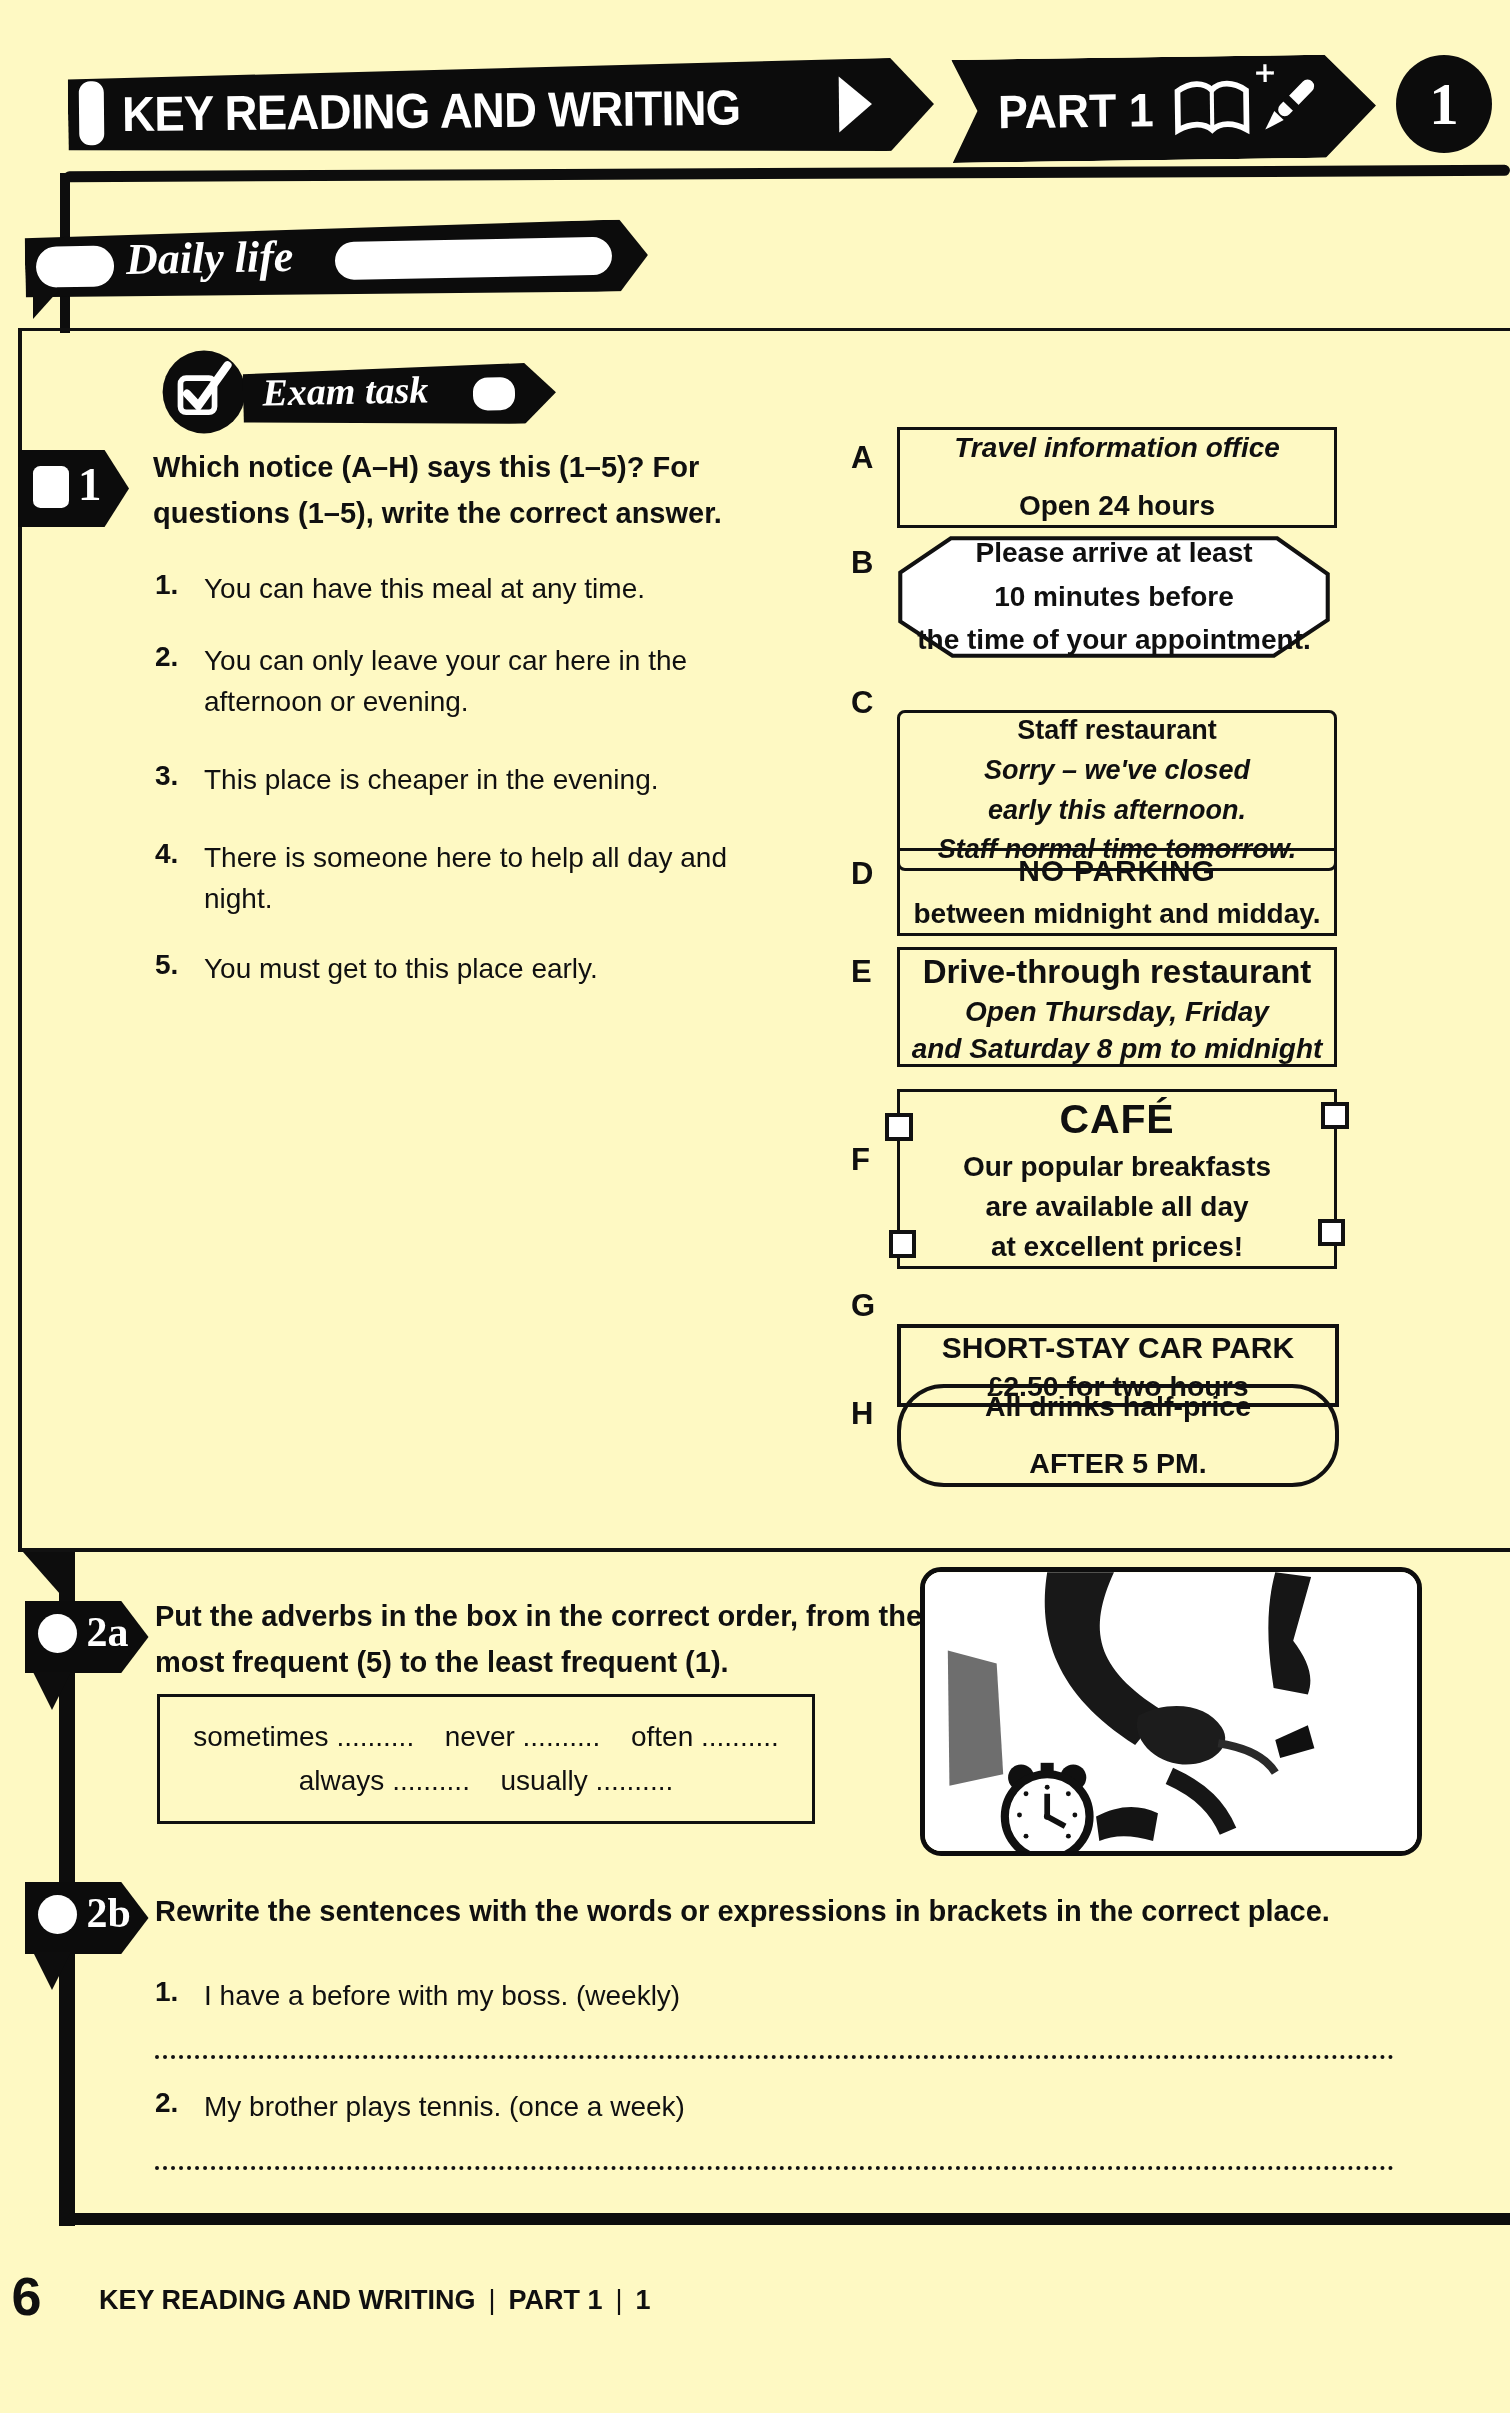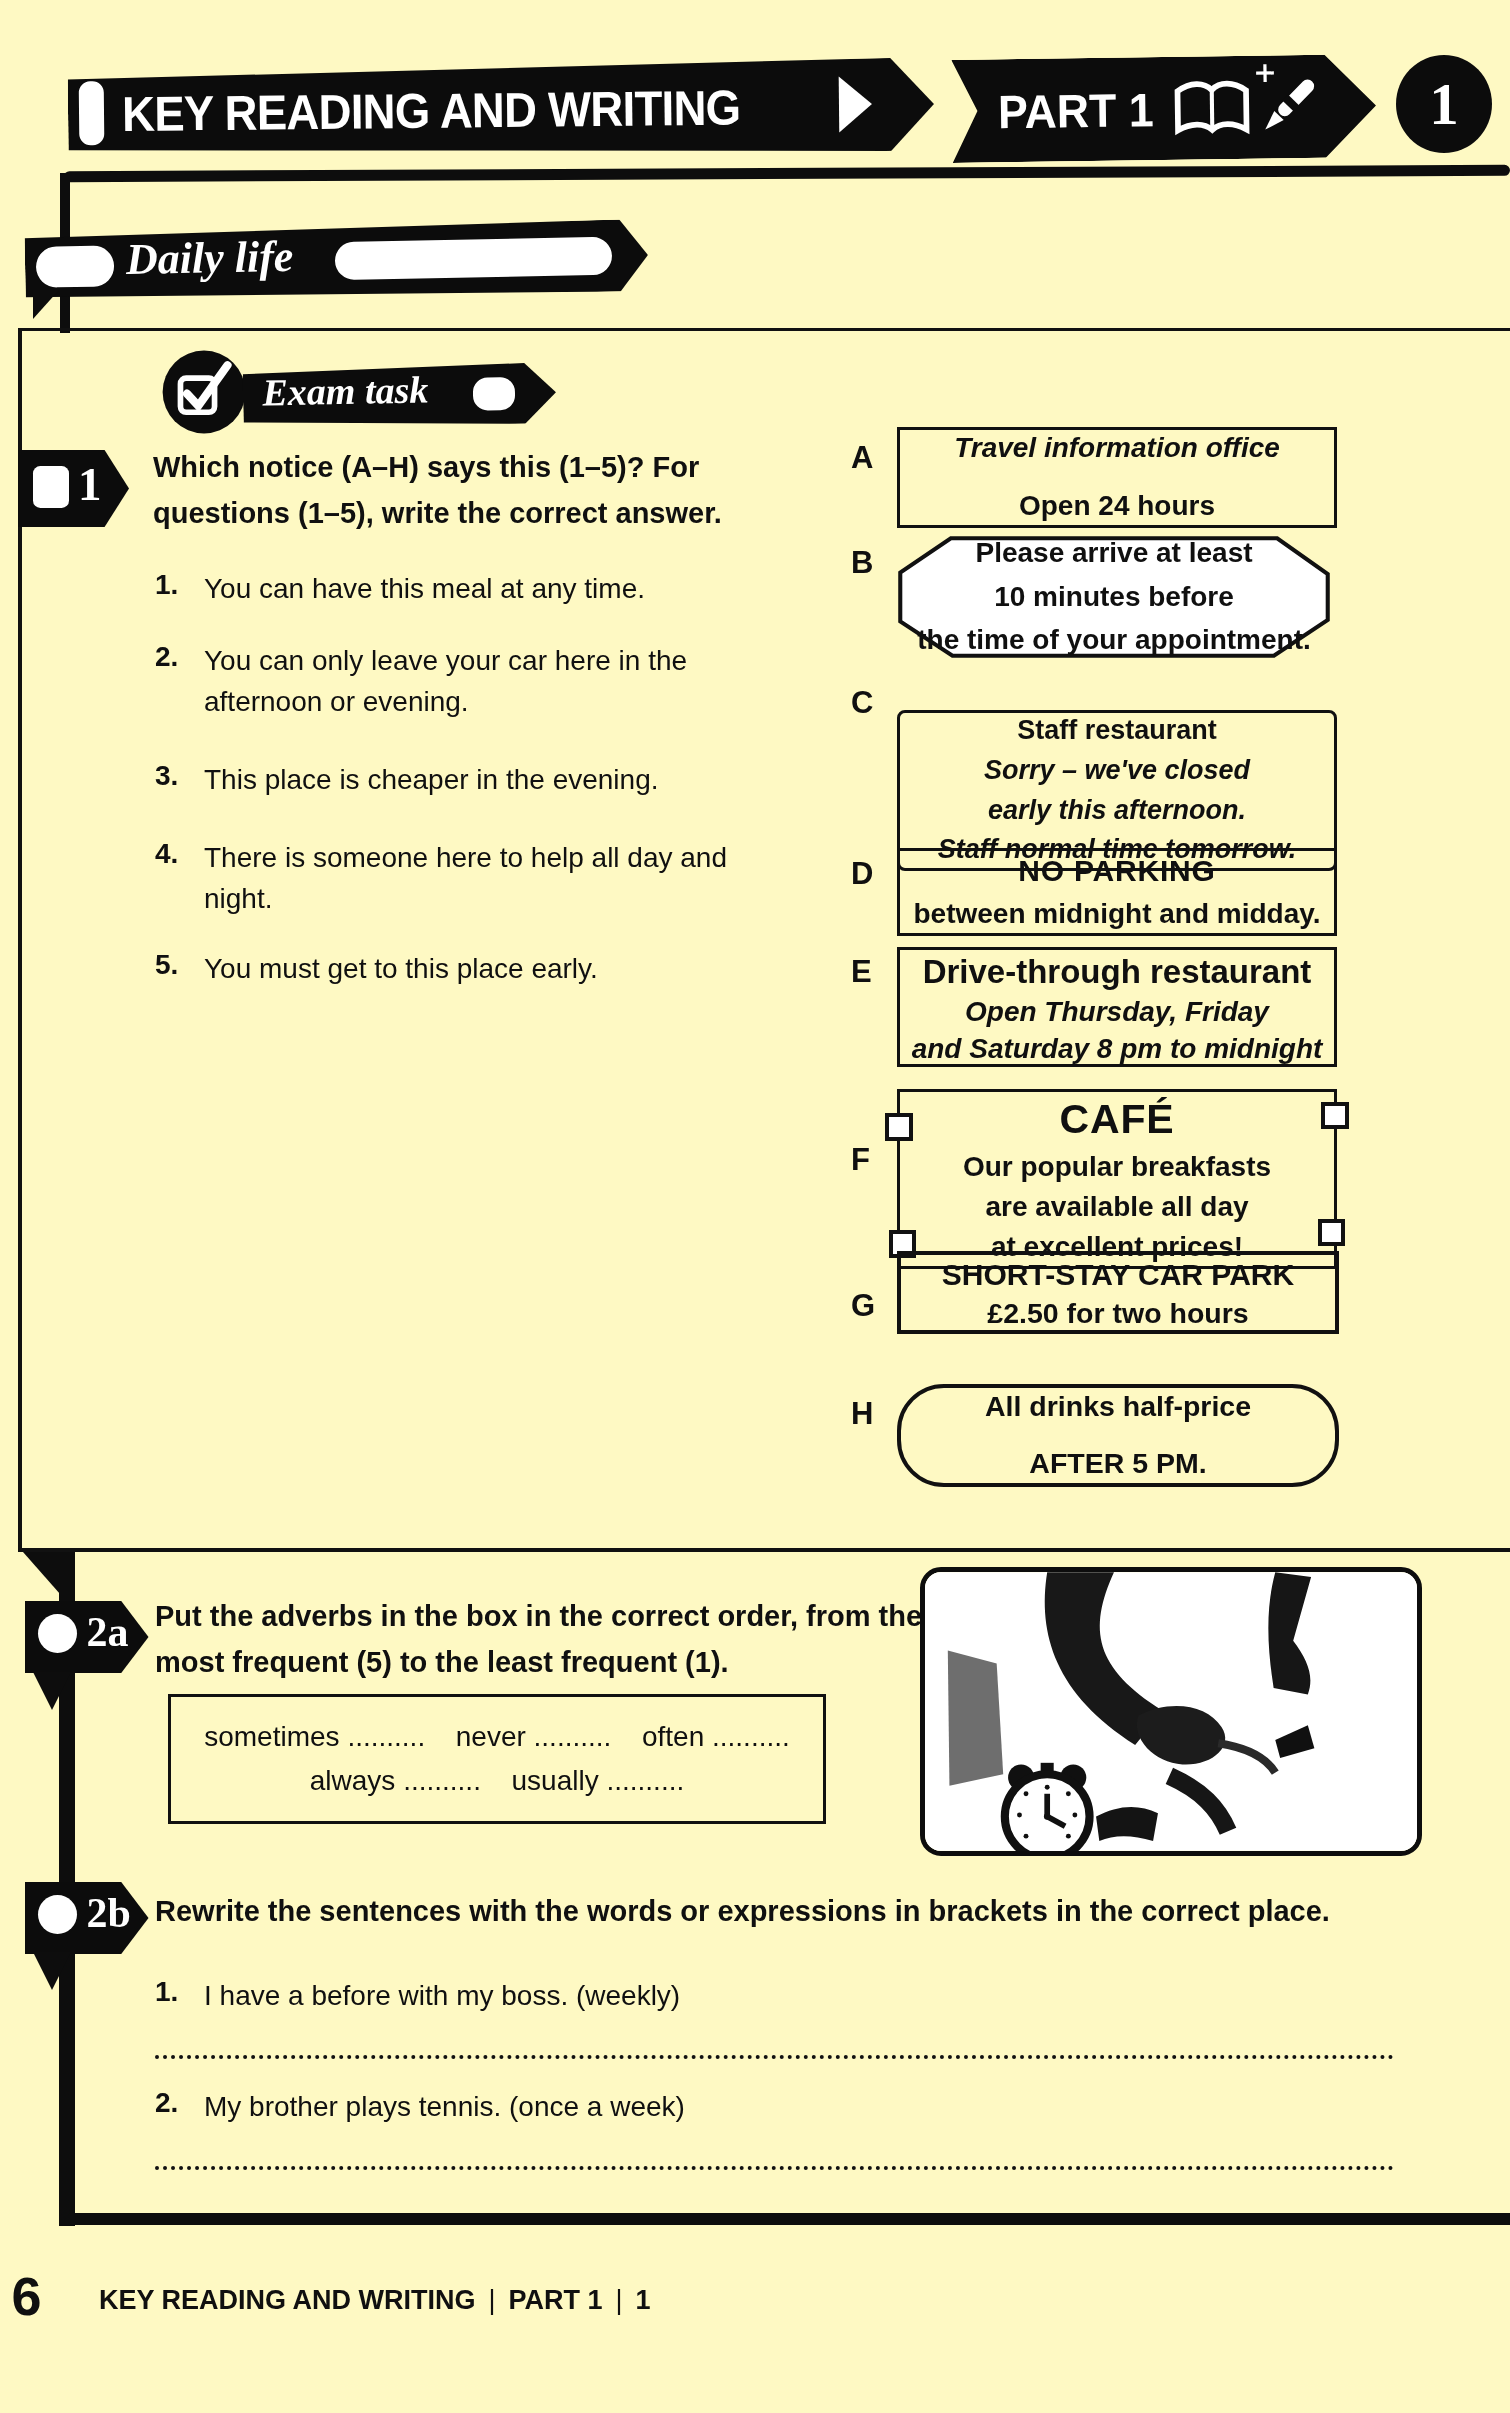--- a/index.html
+++ b/index.html
@@ -65,21 +65,21 @@
   .bar-left{left:59px;top:1554px;width:16.3px;height:672px;}
   .bar-wedge{left:23px;top:1552px;width:52px;height:59px;background:#0d0d0d;
       clip-path:polygon(0 0,100% 0,100% 100%);}
   .bar-bottom{left:59px;top:2213px;width:1451px;height:12.2px;}
   .tab-ex{left:24.5px;width:124px;height:72px;background:#0c0c0c;
       clip-path:polygon(0 0,78% 0,100% 50%,78% 100%,0 100%);}
   .tab-ex .blob{position:absolute;left:13px;top:13px;width:39px;height:39px;background:#fff;border-radius:50%;}
   .tab-ex .tab-num{left:62px;top:6.5px;font-size:42px;}
   .tab-tail{width:38px;height:38px;background:#0d0d0d;clip-path:polygon(0 0,100% 0,50% 100%);}
   .advbox{left:157px;top:1694px;width:652px;height:124px;border:3.3px solid #111;
-      display:flex;flex-direction:column;justify-content:center;gap:11.4px;text-align:center;margin-left:11px;}
+      display:flex;flex-direction:column;justify-content:center;gap:11.4px;text-align:center;}
   .advline{font-size:28px;}
   .advline span.w{margin:0 11.4px;}
   .photo{left:920px;top:1567px;width:492px;height:279px;border:5.7px solid #0d0d0d;border-radius:21px;overflow:hidden;}
   .ansline{border-top:4.1px dotted #111;height:0;}
   
   .foot-num{left:11.4px;top:2265px;font-size:54px;font-weight:bold;}
   .foot-crumb{left:99px;top:2285px;font-size:27px;font-weight:bold;white-space:nowrap;}
   .foot-crumb .sep{font-weight:400;padding:0 13px;}
 </style>
 </head>
@@ -205,21 +205,21 @@
     <div class="fsq" style="left:-14.7px;top:21px"></div>
     <div class="fsq" style="right:-14.7px;top:9.8px"></div>
     <div class="fsq" style="left:-11.4px;bottom:8.2px"></div>
     <div class="fsq" style="right:-11.4px;bottom:19.6px"></div>
     <div class="n-l b" style="font-size:41px;letter-spacing:0.8px">CAFÉ</div>
     <div class="n-l b">Our popular breakfasts</div>
     <div class="n-l b">are available all day</div>
     <div class="n-l b">at excellent prices!</div>
   </div>
 
-  <div class="abs notice" style="top:1251px;height:75px;border:4.1px solid #111">
+  <div class="abs notice" style="top:1324px;height:75px;border:4.1px solid #111">
     <div class="n-l b" style="font-size:30px">SHORT-STAY CAR PARK</div>
     <div class="n-l b" style="font-size:28.5px">£2.50 for two hours</div>
   </div>
 
   <div class="abs notice" style="top:1384px;height:95px;border:4.1px solid #111;border-radius:47px">
     <div class="n-l b" style="font-size:28.5px">All drinks half-price</div>
     <div class="n-l b" style="font-size:28.5px">AFTER 5 PM.</div>
   </div>
 
   <div class="abs bar-wedge"></div>

